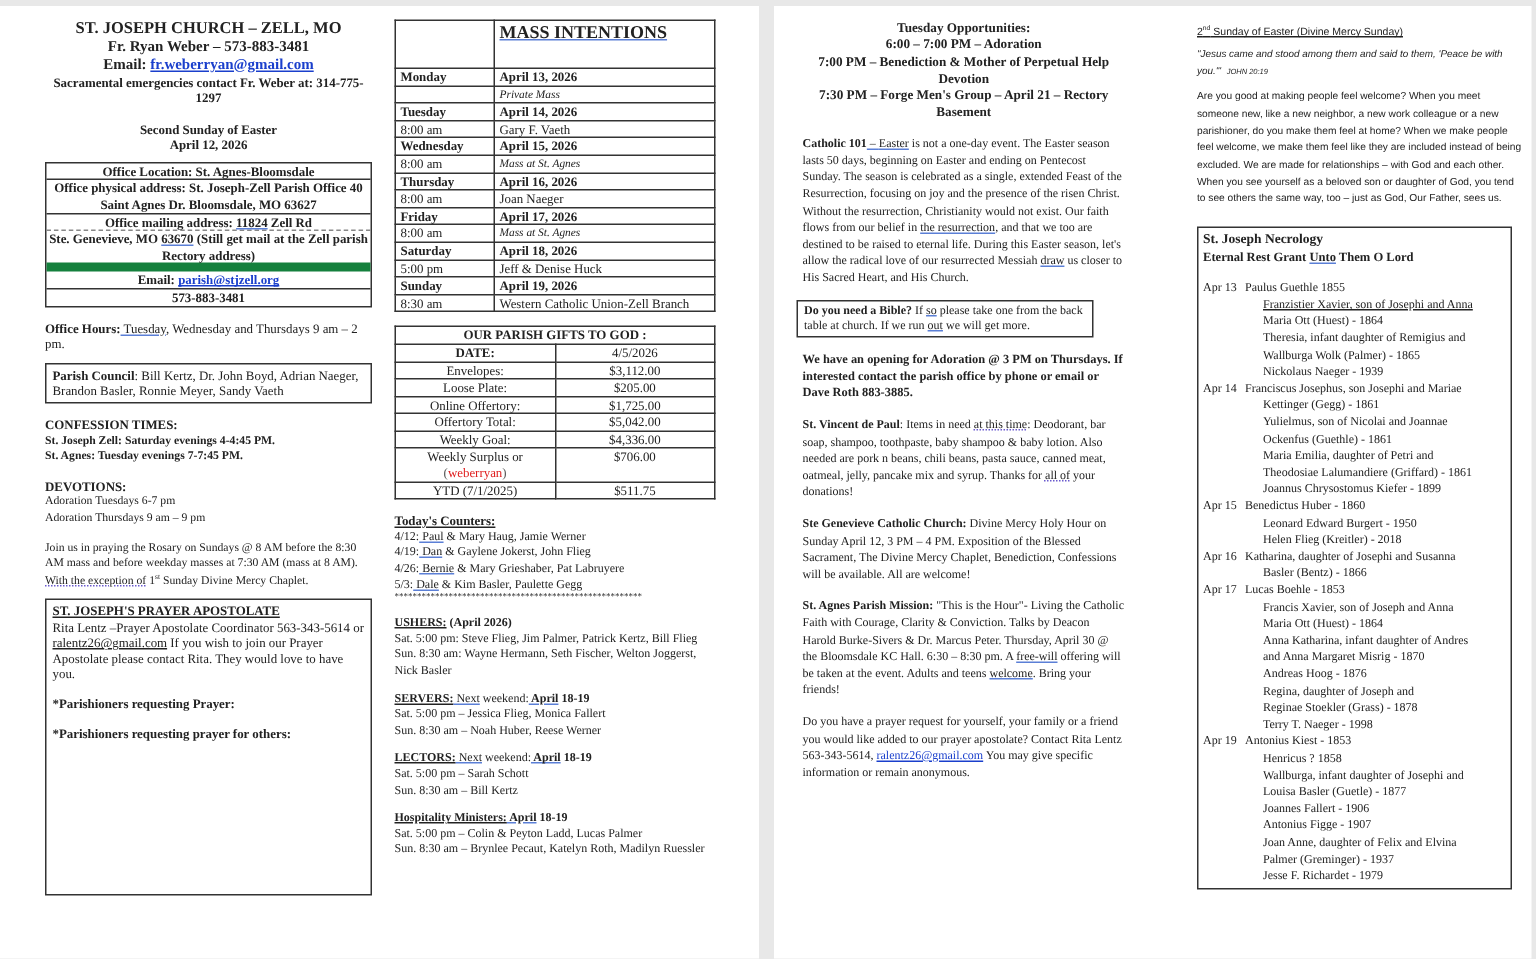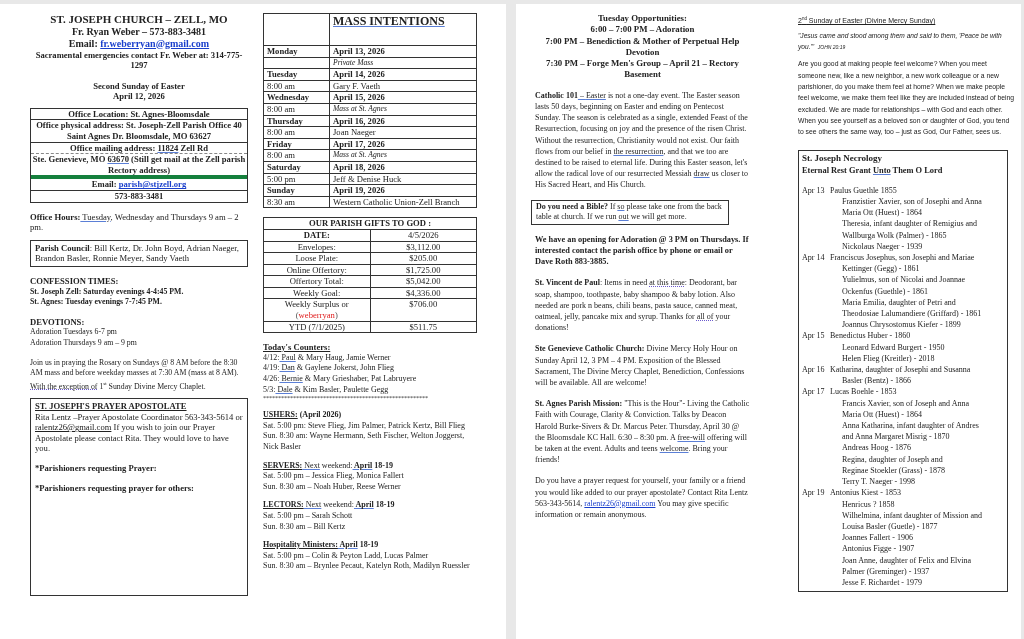--- a/index.html
+++ b/index.html
@@ -39,21 +39,21 @@
     <div class="center b fs9">Sacramental emergencies contact Fr. Weber at: 314-775-1297</div>
     <div style="height:10px"></div>
     <div class="center b fs9">Second Sunday of Easter</div>
     <div class="center b fs9">April 12, 2026</div>
     <div style="height:6px"></div>
 
     <div class="box center b fs9">
       <div style="border-bottom:1px solid #333">Office Location:  St. Agnes-Bloomsdale</div>
       <div style="border-bottom:1px solid #333">Office physical address:  St. Joseph-Zell Parish Office 40 Saint Agnes Dr. Bloomsdale, MO 63627</div>
       <div><span>Office mailing address: </span><span class="blueu">11824</span><span> Zell Rd</span></div>
-      <div style="border-top:1px dashed #888; border-bottom:4px solid #15803d"><span>Ste. Genevieve, MO  </span><span class="blueu">63670</span><span>  (Still get mail at the Zell parish Rectory address)</span></div>
+      <div style="border-top:1px dashed #888; border-bottom:6px solid #15803d"><span>Ste. Genevieve, MO  </span><span class="blueu">63670</span><span>  (Still get mail at the Zell parish Rectory address)</span></div>
       <div style="border-bottom:1px solid #333"><span>Email: </span><span class="link">parish@stjzell.org</span></div>
       <div>573-883-3481</div>
     </div>
 
     <div style="height:9px"></div>
     <div class="fs9"><span class="b">Office Hours:</span><span class="blueu"> Tuesday</span><span>, Wednesday and Thursdays 9 am – 2 pm.</span></div>
     <div style="height:7px"></div>
     <div class="box fs9" style="padding:2px 4px;"><span class="b">Parish Council</span><span>: Bill Kertz, Dr. John Boyd, Adrian Naeger, Brandon Basler, Ronnie Meyer, Sandy Vaeth</span></div>
     <div style="height:9px"></div>
     <div class="b fs9">CONFESSION TIMES:</div>
@@ -260,21 +260,21 @@
       <div class="b" style="font-size:9px">St. Joseph Necrology</div>
       <div class="b" style="font-size:8.4px"><span>Eternal Rest Grant </span><span class="blueu">Unto</span><span> Them O Lord</span></div>
       <div style="height:9px"></div>
       <div id="necrology-list">
           <div class="nec-row">
             <span class="nec-date">Apr 13</span>
             <span class="nec-text">Paulus Guethle 1855</span>
           </div>
           <div class="nec-row">
             <span class="nec-date"></span>
-            <span class="nec-text" style="padding-left: 16px;">Franzistier Xavier, son of Josephi and Anna</span>
+            <span class="nec-text" style="padding-left: 16px; text-decoration: underline;">Franzistier Xavier, son of Josephi and Anna</span>
           </div>
           <div class="nec-row">
             <span class="nec-date"></span>
             <span class="nec-text" style="padding-left: 16px;">Maria Ott (Huest) - 1864</span>
           </div>
           <div class="nec-row">
             <span class="nec-date"></span>
             <span class="nec-text" style="padding-left: 16px;">Theresia, infant daughter of Remigius and</span>
           </div>
           <div class="nec-row">
@@ -372,21 +372,21 @@
           <div class="nec-row">
             <span class="nec-date">Apr 19</span>
             <span class="nec-text">Antonius Kiest - 1853</span>
           </div>
           <div class="nec-row">
             <span class="nec-date"></span>
             <span class="nec-text" style="padding-left: 16px;">Henricus ?       1858</span>
           </div>
           <div class="nec-row">
             <span class="nec-date"></span>
-            <span class="nec-text" style="padding-left: 16px;">Wilhelmina, infant daughter of Mission and</span>
+            <span class="nec-text" style="padding-left: 16px;">Wallburga, infant daughter of Josephi and</span>
           </div>
           <div class="nec-row">
             <span class="nec-date"></span>
             <span class="nec-text" style="padding-left: 16px;">Louisa Basler (Guetle) - 1877</span>
           </div>
           <div class="nec-row">
             <span class="nec-date"></span>
             <span class="nec-text" style="padding-left: 16px;">Joannes Fallert - 1906</span>
           </div>
           <div class="nec-row">

